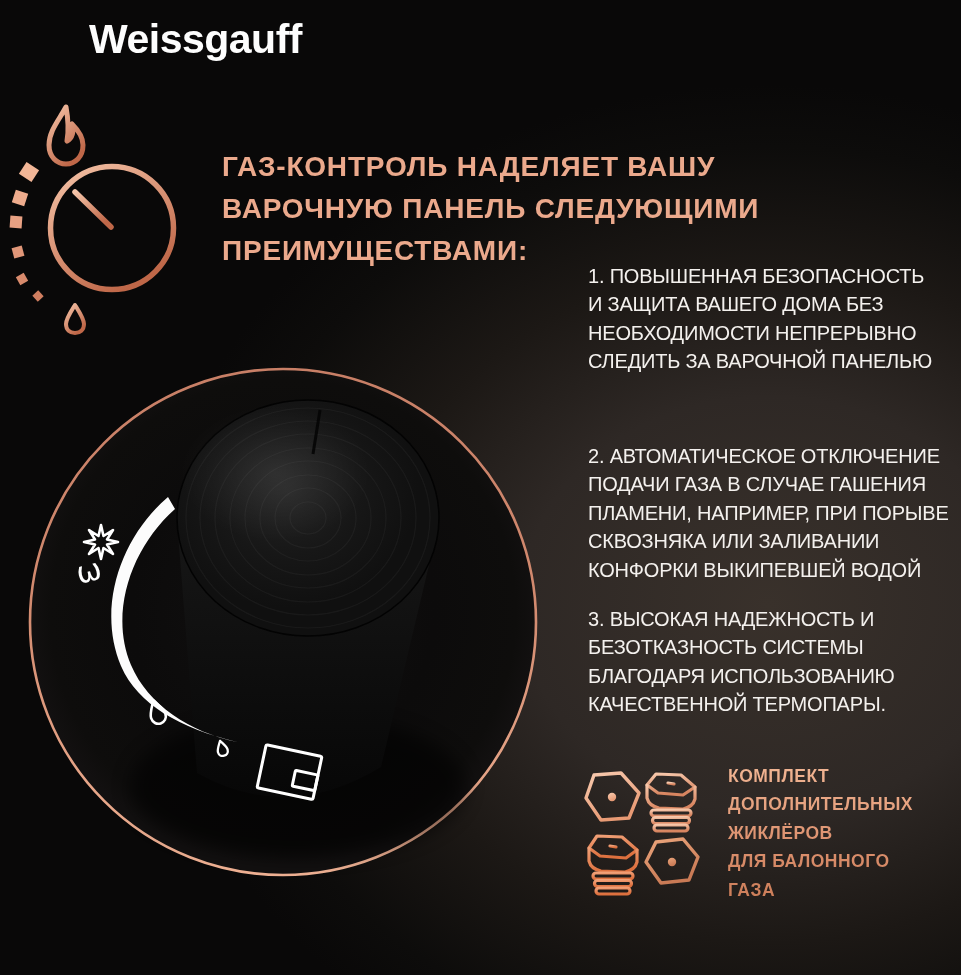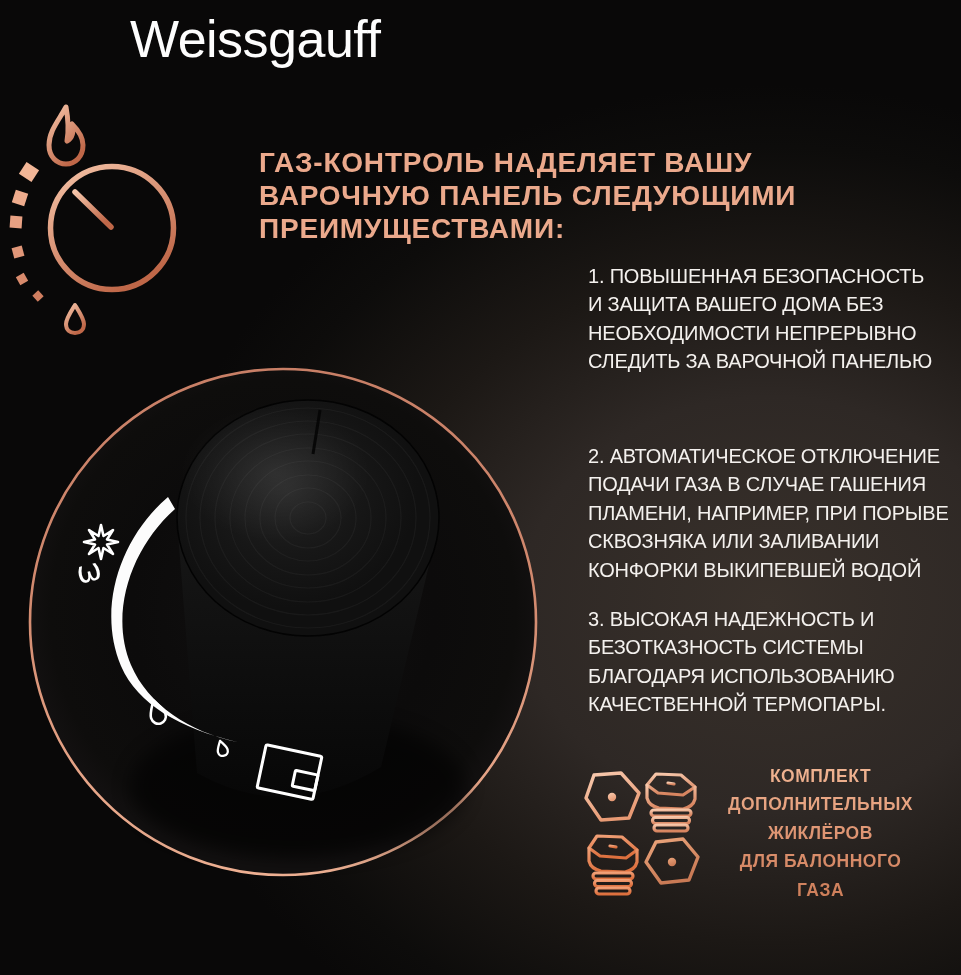--- a/index.html
+++ b/index.html
@@ -4,41 +4,41 @@
 <style>
   html,body{margin:0;padding:0;background:#000;}
   .poster{
     position:relative;width:961px;height:975px;overflow:hidden;
     font-family:"Liberation Sans",sans-serif;
     background:
       radial-gradient(620px 520px at 80% 62%, #39312b 0%, #2e2825 40%, #1c1815 65%, #0d0c0b 88%, #090808 100%);
   }
   .logo{
     position:absolute;left:89px;top:16px;
-    font-size:52px;line-height:47px;font-weight:400;color:#fdfdfd;letter-spacing:-0.5px;margin-left:41px;
+    font-size:41px;line-height:47px;font-weight:700;color:#fdfdfd;letter-spacing:-0.5px;
   }
   .headline{
     position:absolute;left:222px;top:146px;
-    font-size:28px;line-height:33px;font-weight:700;color:#eba98c;
-    letter-spacing:0.8px;white-space:pre-line;margin-left:37px;
+    font-size:28px;line-height:42px;font-weight:700;color:#eba98c;
+    letter-spacing:0.8px;white-space:pre-line;
   }
   .benefit{
     position:absolute;left:588px;width:370px;
     font-size:20px;line-height:28.4px;font-weight:400;color:#f4f1ee;
     letter-spacing:-0.2px;white-space:pre-line;
   }
   .benefit.b1{top:262px;}
   .benefit.b2{top:442px;}
   .benefit.b3{top:605px;}
   .jets-caption{
     position:absolute;left:728px;top:762px;
     font-size:17.5px;line-height:28.4px;font-weight:700;letter-spacing:0.5px;
     white-space:pre-line;color:#e79d77;
     background-image:linear-gradient(180deg,#f2b795 0%,#dd9270 55%,#cb7c57 100%);
-    -webkit-background-clip:text;background-clip:text;text-align:center;-webkit-text-fill-color:transparent;
+    -webkit-background-clip:text;background-clip:text;-webkit-text-fill-color:transparent;
   }
   .gauge-svg{position:absolute;left:2px;top:100px;}
   .knob-svg{position:absolute;left:0px;top:358px;}
   .jets-svg{position:absolute;left:576px;top:760px;}
 </style>
 </head>
 <body>
 
 <div class="poster">
 

